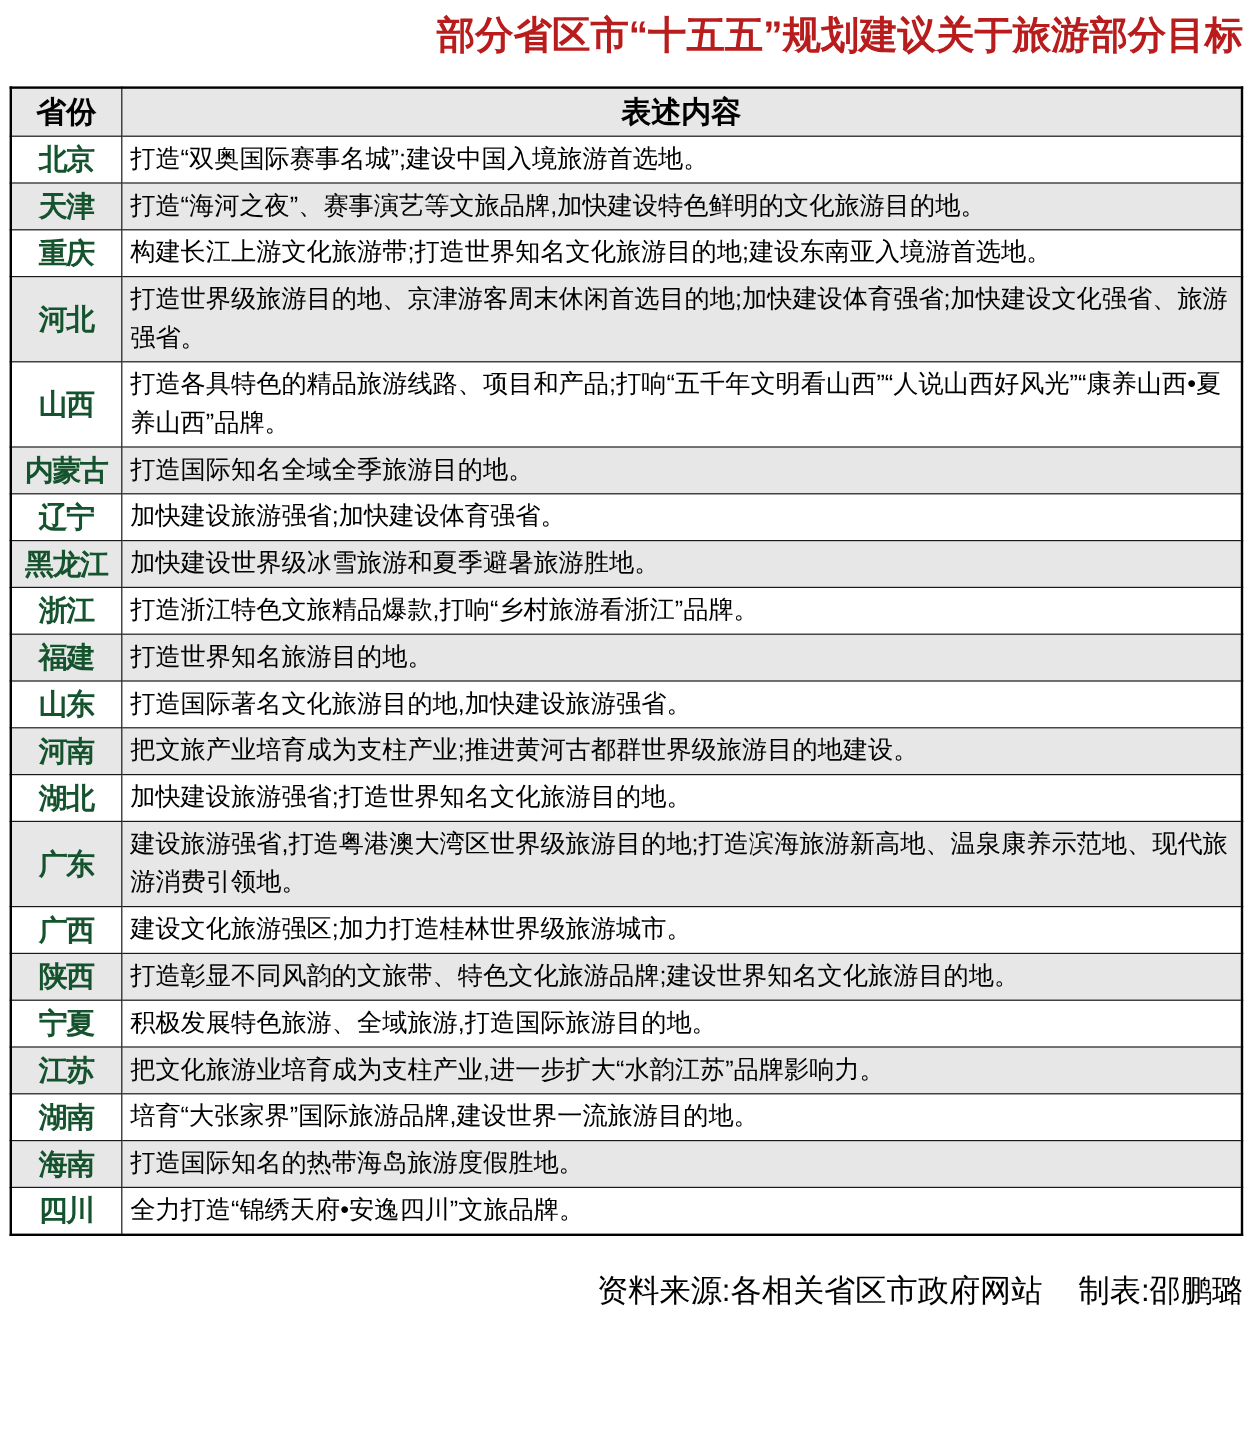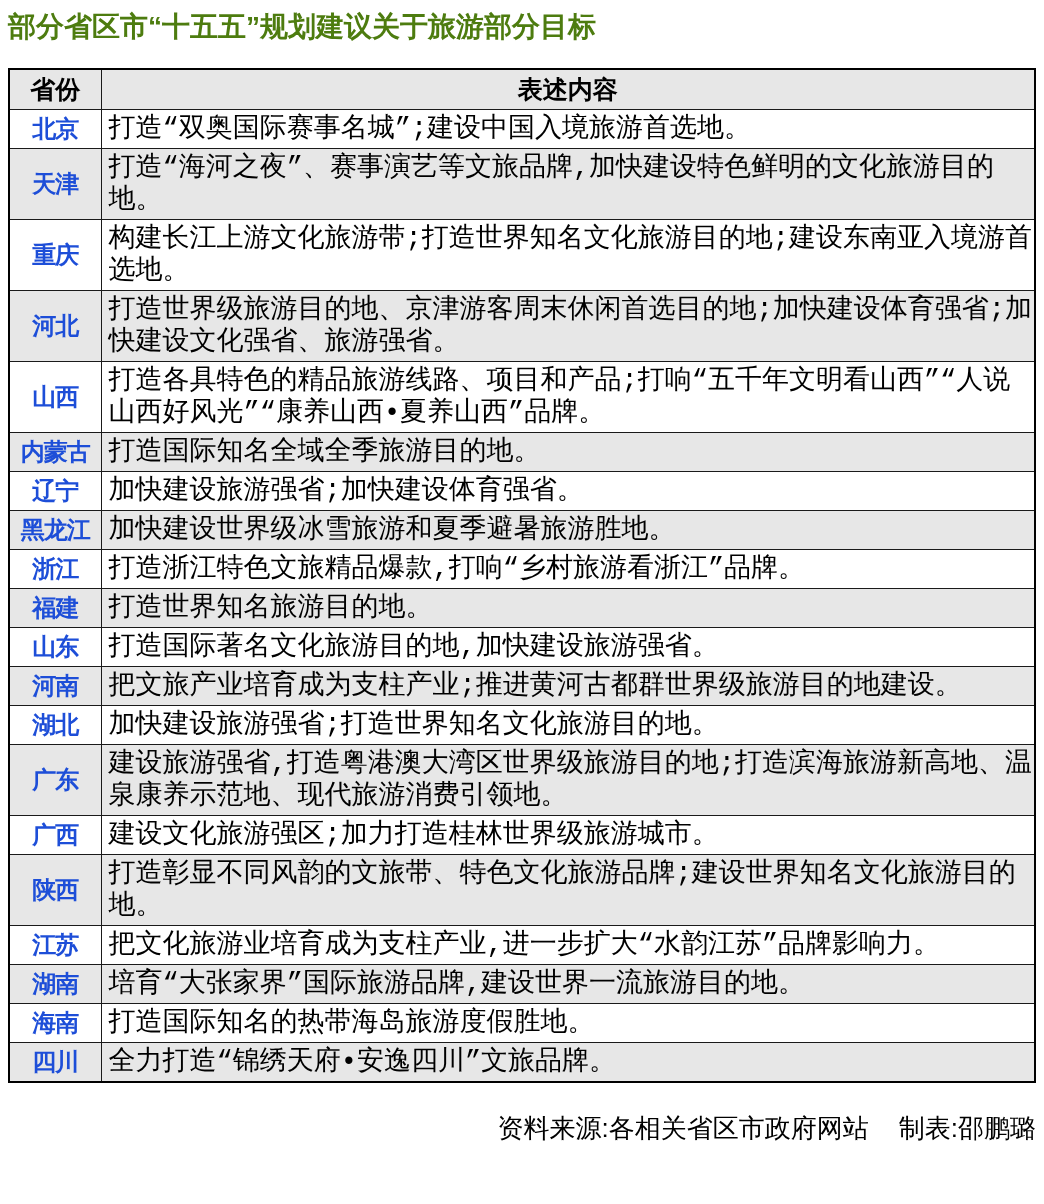--- a/index.html
+++ b/index.html
@@ -9,24 +9,24 @@
     font-family: "Liberation Sans", "DejaVu Sans", sans-serif;
   }
   .page {
     width: 1044px;
     height: 1204px;
     box-sizing: border-box;
     padding: 6px 8px 0 8px;
     background: #ffffff;
   }
   .title {
-    text-align: left;
-    font-size: 28px;
+    text-align: right;
+    font-size: 32px;
     font-weight: bold;
-    color: #4d7c0f;
+    color: #b91c1c;
     letter-spacing: 0px;
     margin: 4px 0 12px 0;
     line-height: 1.2;
   }
   table.goals {
     border-collapse: collapse;
     width: 1028px;
     border: 2px solid #000;
     table-layout: fixed;
     margin-top: 24px;
@@ -41,31 +41,30 @@
     font-size: 25px;
     font-weight: bold;
     color: #000;
     padding: 3px 2px;
     text-align: center;
   }
   td.prov {
     text-align: center;
     font-weight: bold;
     font-size: 24px;
-    color: #1d4ed8;
+    color: #14532d;
     padding: 3px 1px;
     letter-spacing: -1px;
   }
   td.cont {
-    font-size: 27px;
+    font-size: 21px;
     color: #000;
     padding: 3px 2px 3px 7px;
     line-height: 32px;
     text-align: left;
-    font-family: Liberation Mono, monospace;
   }
   tbody tr:nth-child(even) { background: #e7e7e7; }
   tbody tr:nth-child(odd)  { background: #ffffff; }
   .footer {
     width: 1028px;
     text-align: right;
     font-weight: normal;
     font-size: 26px;
     color: #000;
     margin-top: 28px;
@@ -146,20 +145,24 @@
         </tr>
         <tr>
           <td class="prov">广西</td>
           <td class="cont">建设文化旅游强区;加力打造桂林世界级旅游城市。</td>
         </tr>
         <tr>
           <td class="prov">陕西</td>
           <td class="cont">打造彰显不同风韵的文旅带、特色文化旅游品牌;建设世界知名文化旅游目的地。</td>
         </tr>
         <tr>
+          <td class="prov">宁夏</td>
+          <td class="cont">积极发展特色旅游、全域旅游,打造国际旅游目的地。</td>
+        </tr>
+        <tr>
           <td class="prov">江苏</td>
           <td class="cont">把文化旅游业培育成为支柱产业,进一步扩大“水韵江苏”品牌影响力。</td>
         </tr>
         <tr>
           <td class="prov">湖南</td>
           <td class="cont">培育“大张家界”国际旅游品牌,建设世界一流旅游目的地。</td>
         </tr>
         <tr>
           <td class="prov">海南</td>
           <td class="cont">打造国际知名的热带海岛旅游度假胜地。</td>

